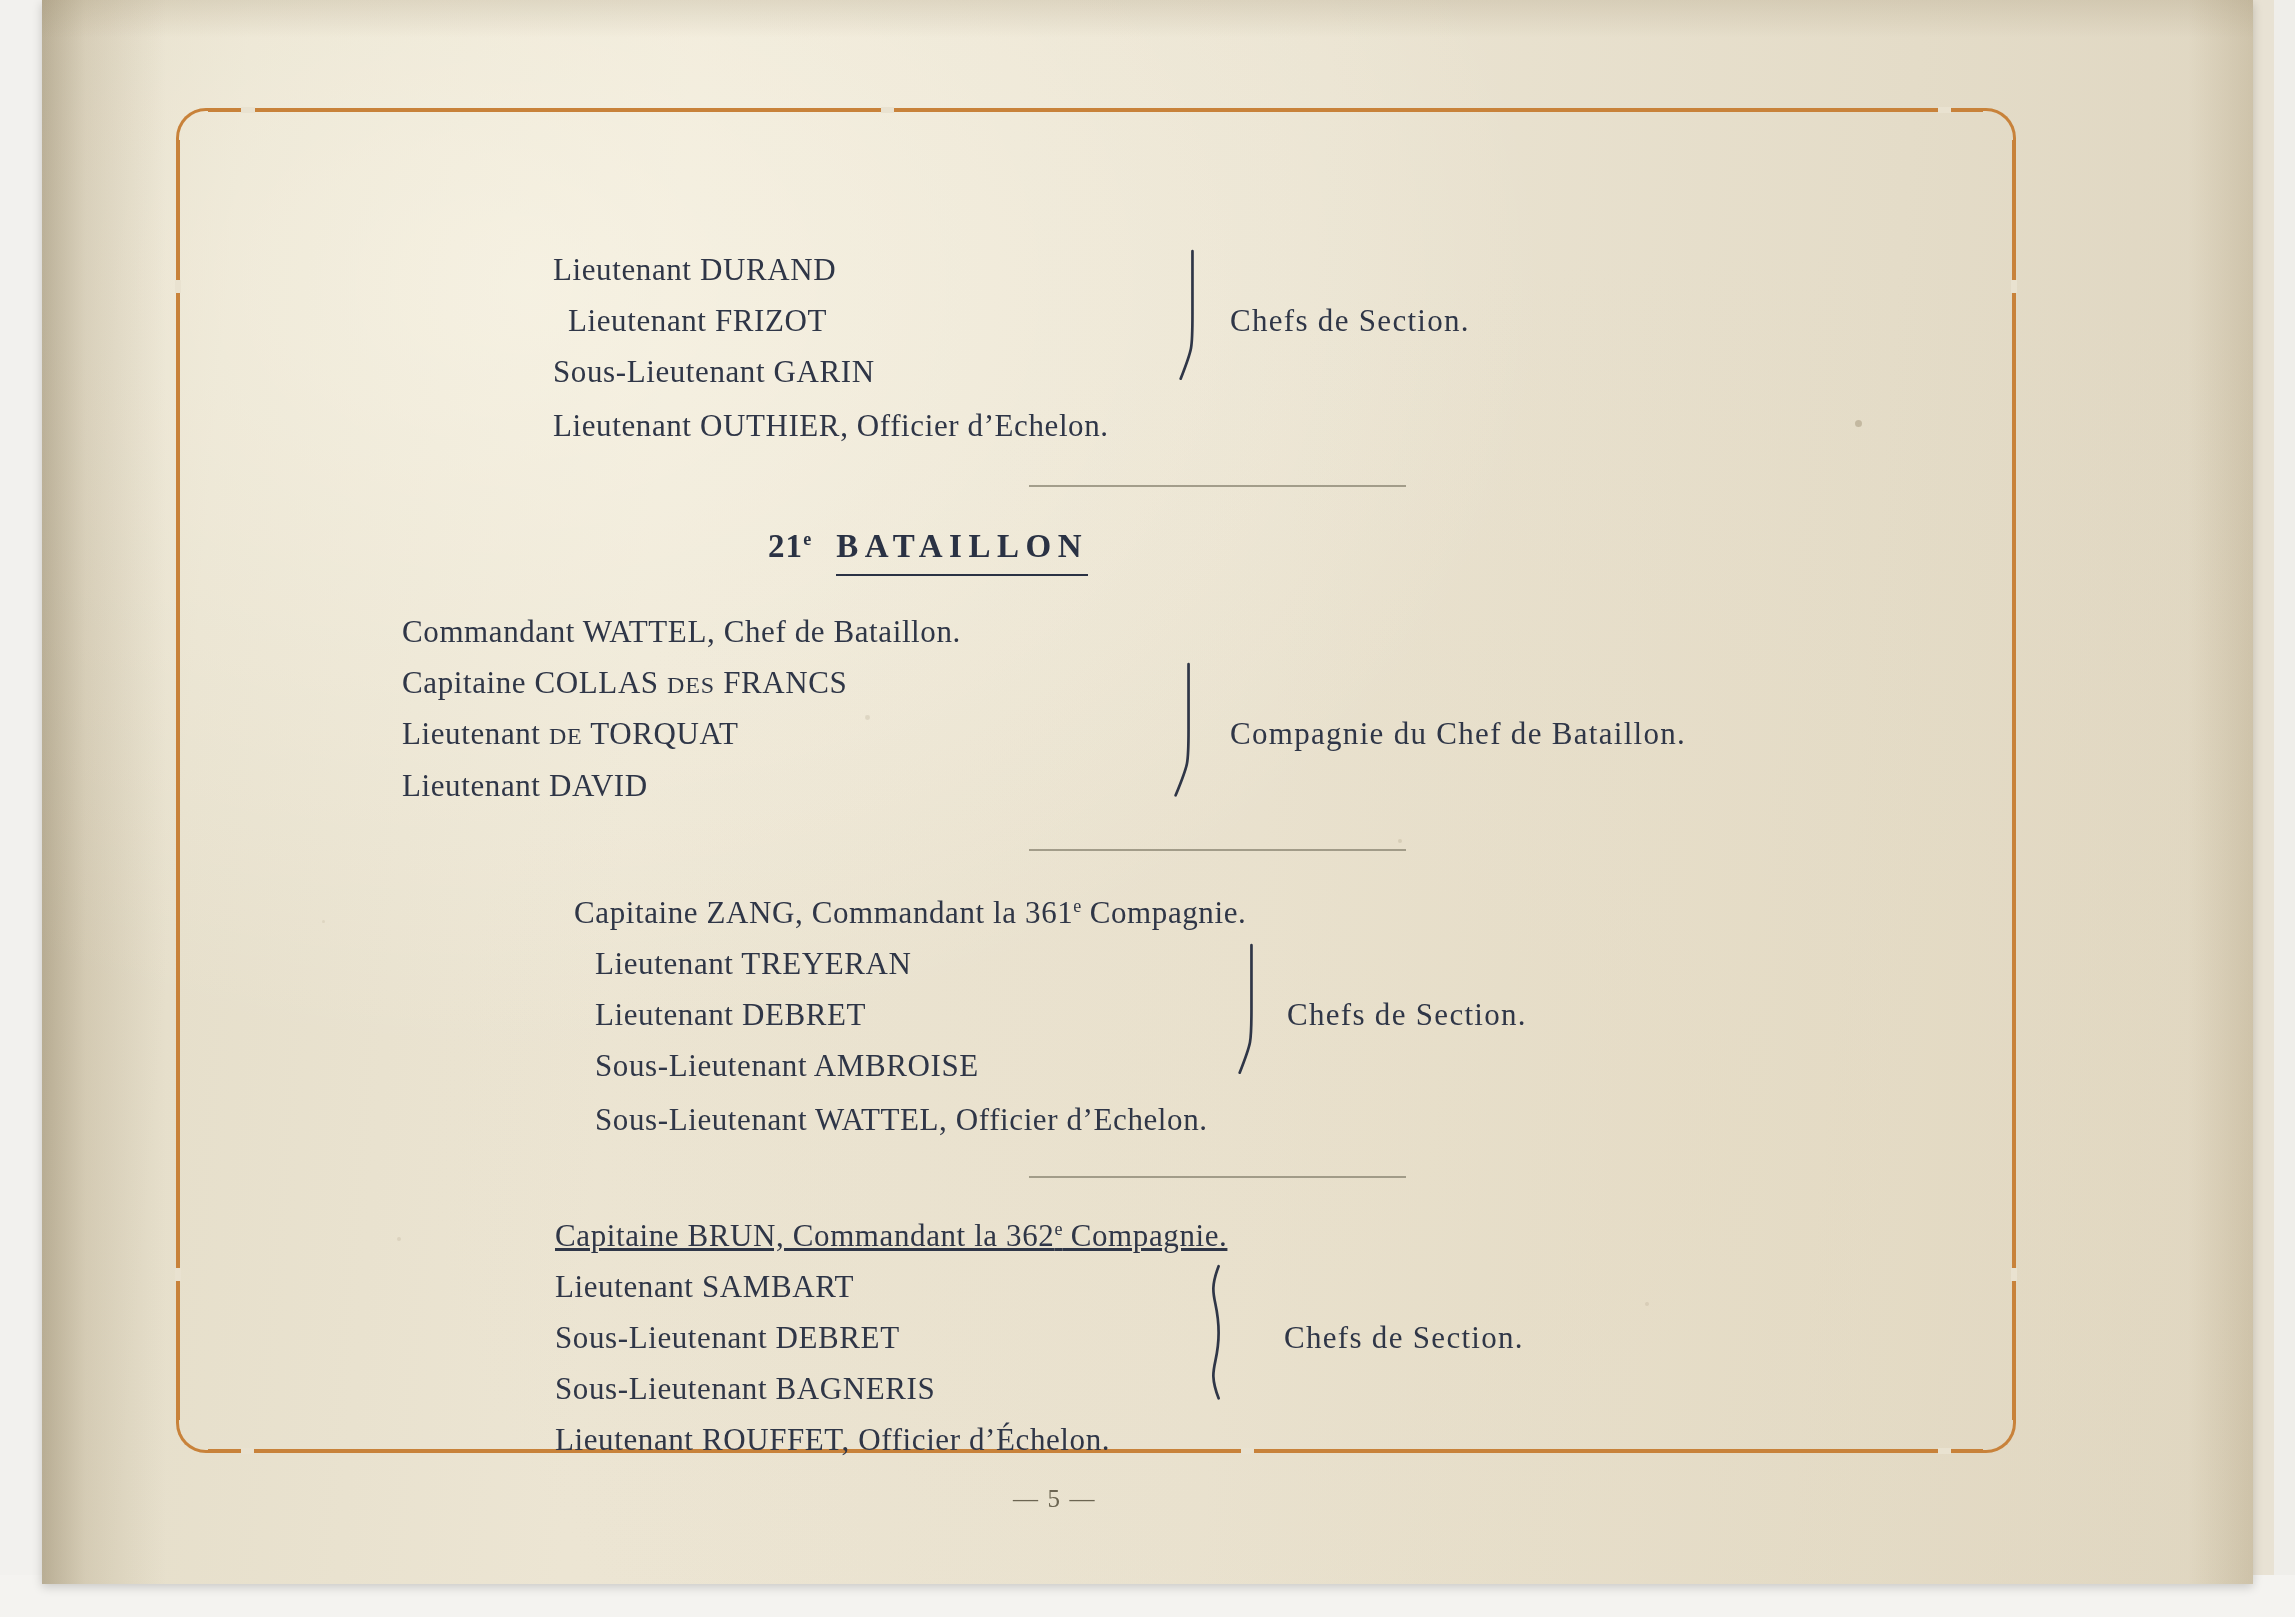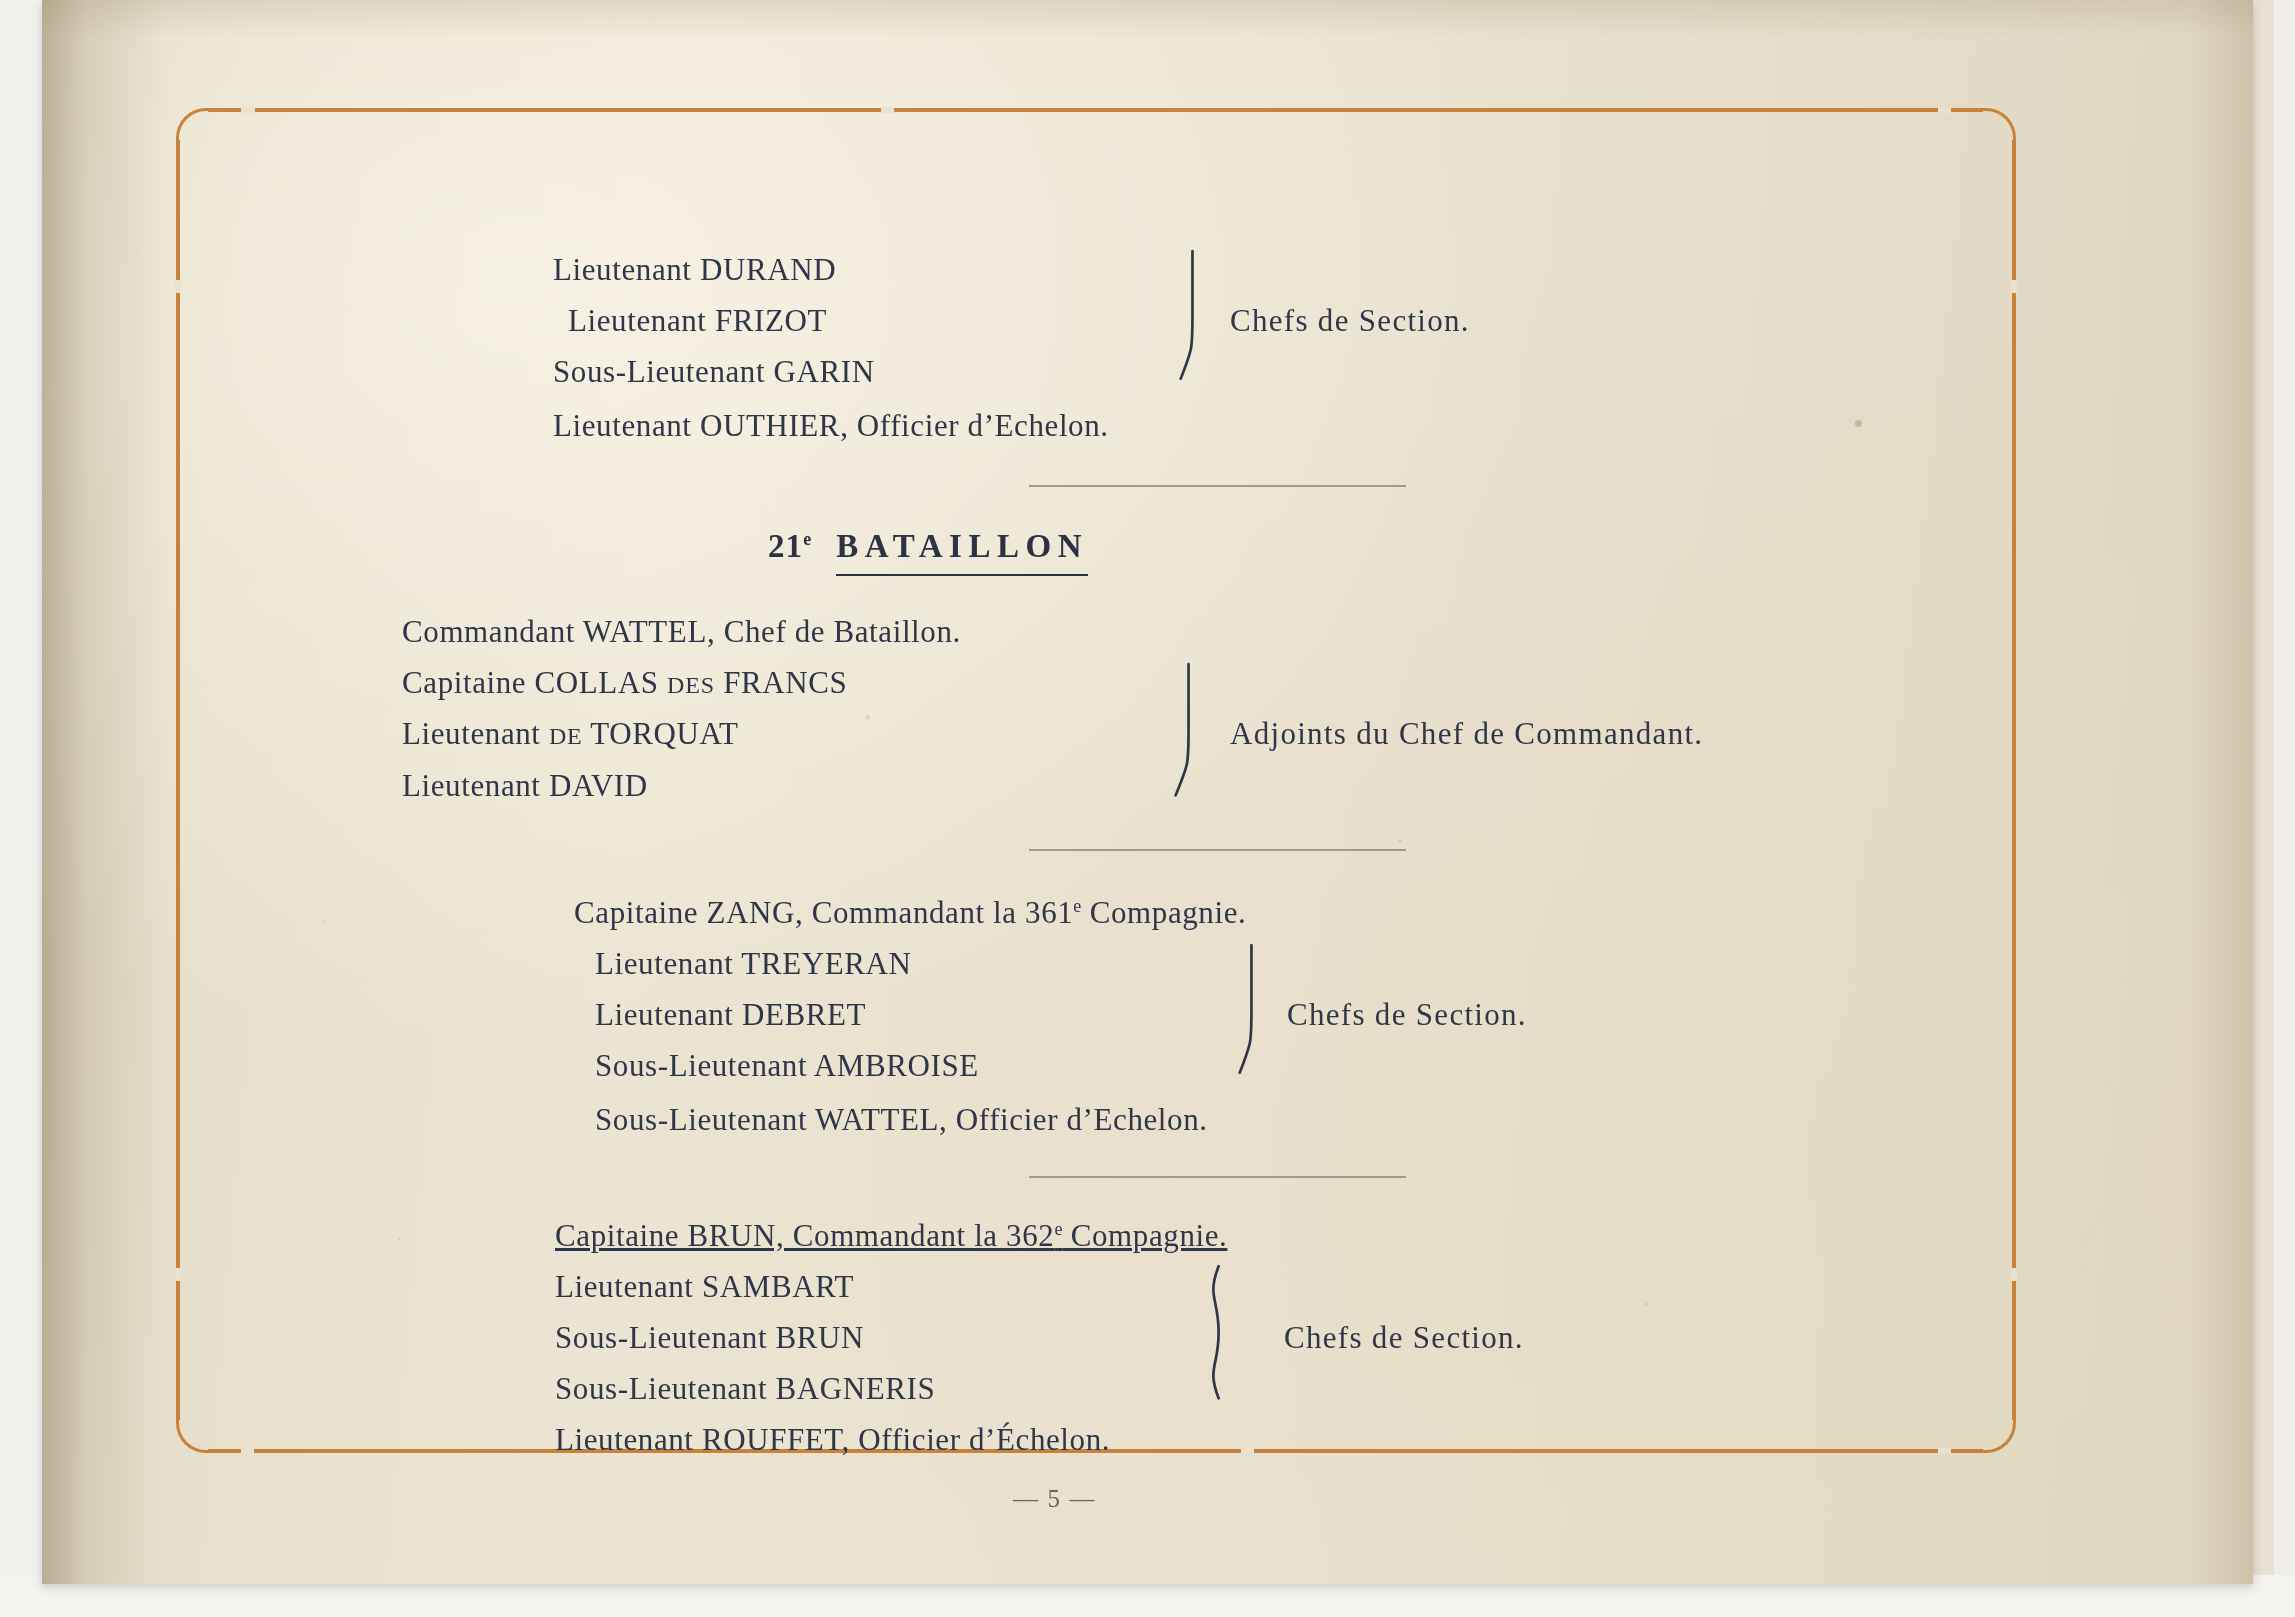--- a/index.html
+++ b/index.html
@@ -259,21 +259,21 @@
       </div>
       <div class="line" style="left:226px; top:660px;">
         <span>Lieutenant  DAVID</span>
       </div>
 
       <div class="brace" style="left:993px; top:554px;">
         <svg width="38" height="137" viewBox="0 0 70 255" xmlns="http://www.w3.org/2000/svg">
           <path d="M36 4 C36 62, 36 62, 36 126 C36 190, 36 190, 12 248" fill="none" stroke="#2f3647" stroke-width="5" stroke-linecap="round"></path>
         </svg>
       </div>
-      <div class="line spaced" style="left:1054px; top:608px;">Adjoints  du  Chef  de  Commandant.</div>
+      <div class="line spaced" style="left:1054px; top:608px;">Compagnie  du  Chef  de  Bataillon.</div>
 
       <div class="rule" style="left:853px; top:741px; width:377px;"></div>
 
       <div class="line" style="left:398px; top:787px;">
         <span>Capitaine  ZANG, Commandant  la  361</span><span class="sup">e</span><span> Compagnie.</span>
       </div>
 
       <div class="line" style="left:419px; top:838px;">Lieutenant  TREYERAN</div>
       <div class="line" style="left:419px; top:889px;">Lieutenant  DEBRET</div>
       <div class="line" style="left:419px; top:940px;">Sous-Lieutenant  AMBROISE</div>
@@ -287,21 +287,21 @@
 
       <div class="line" style="left:419px; top:994px;">Sous-Lieutenant  WATTEL, Officier  d’Echelon.</div>
 
       <div class="rule" style="left:853px; top:1068px; width:377px;"></div>
 
       <div class="line" style="left:379px; top:1110px;text-decoration:underline;">
         <span>Capitaine  BRUN,  Commandant  la  362</span><span class="sup">e</span><span>  Compagnie.</span>
       </div>
 
       <div class="line" style="left:379px; top:1161px;">Lieutenant  SAMBART</div>
-      <div class="line" style="left:379px; top:1212px;">Sous-Lieutenant  BRUN</div>
+      <div class="line" style="left:379px; top:1212px;">Sous-Lieutenant  DEBRET</div>
       <div class="line" style="left:379px; top:1263px;">Sous-Lieutenant  BAGNERIS</div>
 
       <div class="brace" style="left:1022px; top:1156px;">
         <svg width="38" height="137" viewBox="0 0 70 255" xmlns="http://www.w3.org/2000/svg">
           <path d="M38 4 C16 62, 38 62, 38 128 C38 192, 16 192, 38 250" fill="none" stroke="#2f3647" stroke-width="5" stroke-linecap="round"></path>
         </svg>
       </div>
       <div class="line spaced" style="left:1108px; top:1212px;">Chefs  de  Section.</div>
 
       <div class="line" style="left:379px; top:1314px;">Lieutenant  ROUFFET,  Officier  d’Échelon.</div>

